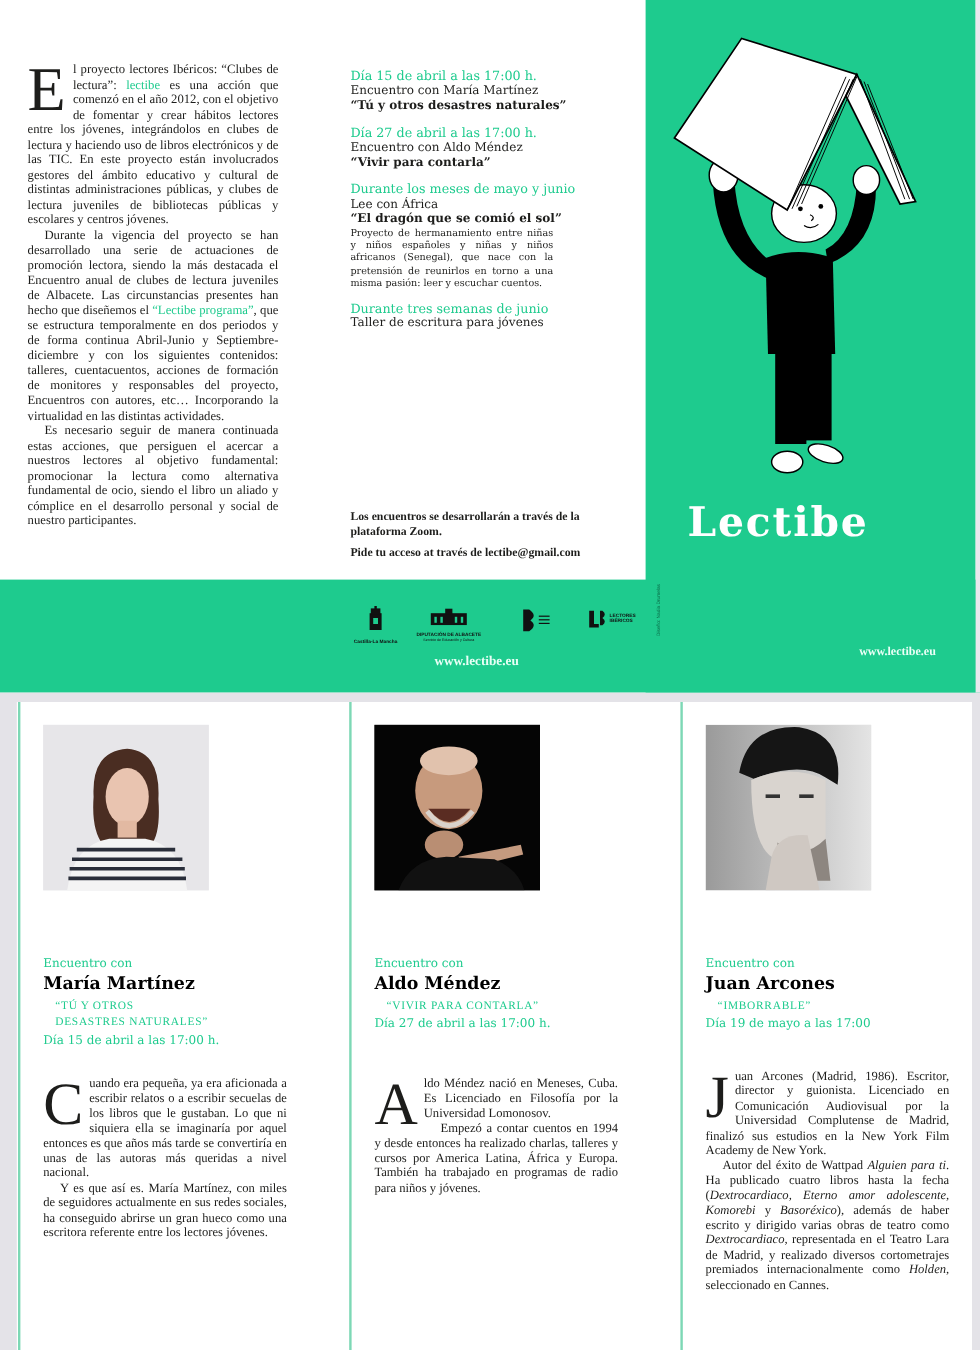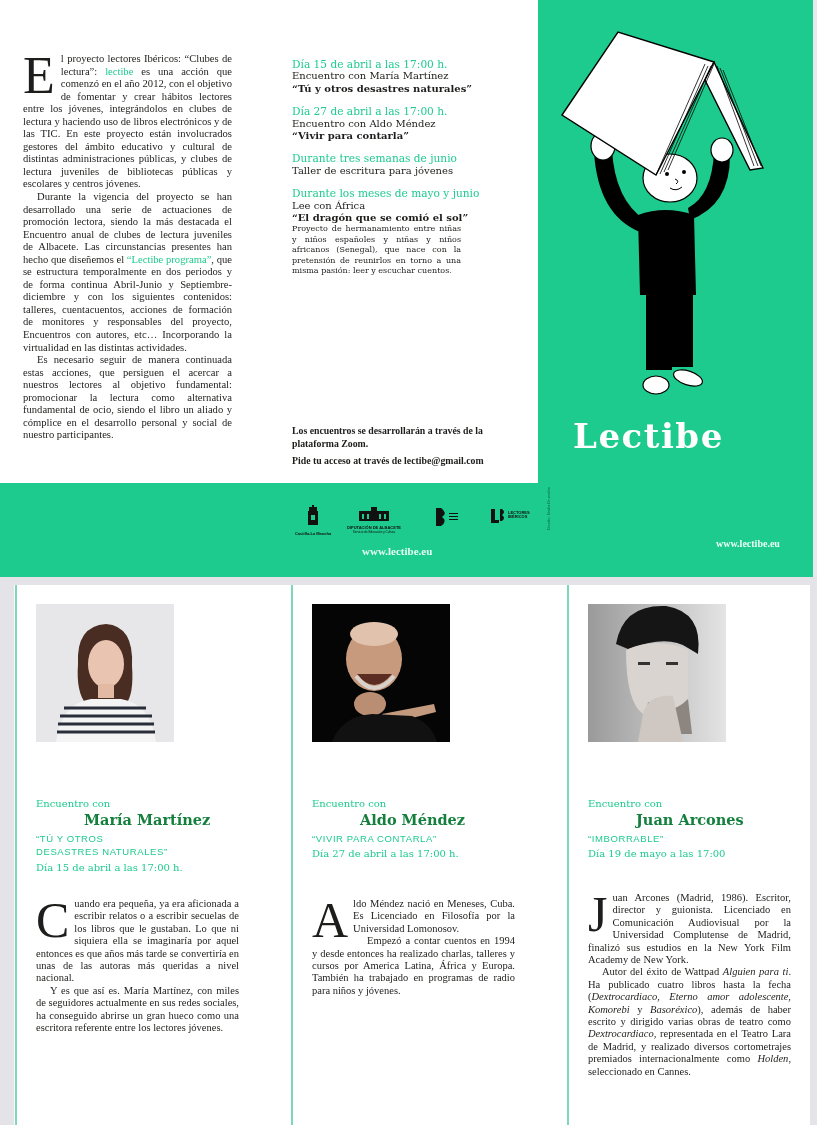--- a/index.html
+++ b/index.html
@@ -34,22 +34,22 @@
 
   .illus { position: absolute; left: 560px; top: 0; width: 257px; height: 400px; }
   .title { position: absolute; left: 573px; top: 418px; font-family: "DejaVu Serif", serif; font-weight: bold; color: #ffffff; font-size: 34px; line-height: 36px; letter-spacing: 1.5px; }
   .url-cover { position: absolute; left: 716px; top: 538px; font-family: "Liberation Serif", serif; font-size: 10px; font-weight: bold; color: #ecfff7; }
 
   
   #bottom { position: absolute; left: 14px; top: 585px; width: 796px; height: 540px; background: #ffffff; }
   .vline { position: absolute; top: 585px; width: 2px; height: 540px; background: #7dd8b5; }
   .photo { position: absolute; width: 138px; height: 138px; overflow: hidden; }
   .enc-label { position: absolute; font-family: "DejaVu Serif", serif; font-size: 10px; color: #1ecb8e; }
-  .enc-name { position: absolute; font-family: "DejaVu Serif", serif; font-size: 14.5px; font-weight: bold; color: #15803d; margin-left: 48px; }
-  .enc-title { position: absolute; font-family: Liberation Sans, sans-serif; font-size: 9.5px; color: #1ecb8e; letter-spacing: 0.6px; line-height: 12.5px; }
+  .enc-name { position: absolute; font-family: "DejaVu Serif", serif; font-size: 14.5px; font-weight: bold; color: #000000; }
+  .enc-title { position: absolute; font-family: Liberation Serif, serif; font-size: 9.5px; color: #1ecb8e; letter-spacing: 0.6px; line-height: 12.5px; margin-left: 10px; }
   .enc-date { position: absolute; font-family: "DejaVu Serif", serif; font-size: 10px; color: #1ecb8e; }
   .bio { position: absolute; width: 203px; font-size: 10.5px; line-height: 12.4px; text-align: justify; }
   .bio p { text-indent: 14px; }
   .bio p.first { text-indent: 0; }
   .bio .dropcap { font-size: 50px; line-height: 38px; margin: 3px 5px 0 0; }
 </style>
 </head>
 <body>
 
 <div id="top"></div>
@@ -68,28 +68,28 @@
     <div class="sch-date">Día 15 de abril a las 17:00 h.</div>
     <div>Encuentro con María Martínez</div>
     <div class="sch-bold">“Tú y otros desastres naturales”</div>
   </div>
   <div class="sch-item">
     <div class="sch-date">Día 27 de abril a las 17:00 h.</div>
     <div>Encuentro con Aldo Méndez</div>
     <div class="sch-bold">“Vivir para contarla”</div>
   </div>
   <div class="sch-item">
-    <div class="sch-date">Durante tres semanas de junio</div>
-    <div>Taller de escritura para jóvenes</div>
-  </div>
-  <div class="sch-item">
     <div class="sch-date">Durante los meses de mayo y junio</div>
     <div>Lee con África</div>
     <div class="sch-bold">“El dragón que se comió el sol”</div>
     <div class="sch-desc">Proyecto de hermanamiento entre niñas y niños españoles y niñas y niños africanos (Senegal), que nace con la pretensión de reunirlos en torno a una misma pasión: leer y escuchar cuentos.</div>
+  </div>
+  <div class="sch-item">
+    <div class="sch-date">Durante tres semanas de junio</div>
+    <div>Taller de escritura para jóvenes</div>
   </div>
 </div>
 
 <div class="notes">
   <p>Los encuentros se desarrollarán a través de la plataforma Zoom.</p>
   <p>Pide tu acceso at través de lectibe@gmail.com</p>
 </div>
 
 <div class="logos">
   <div class="logo" style="left:8px;top:0;width:40px;text-align:center;">

